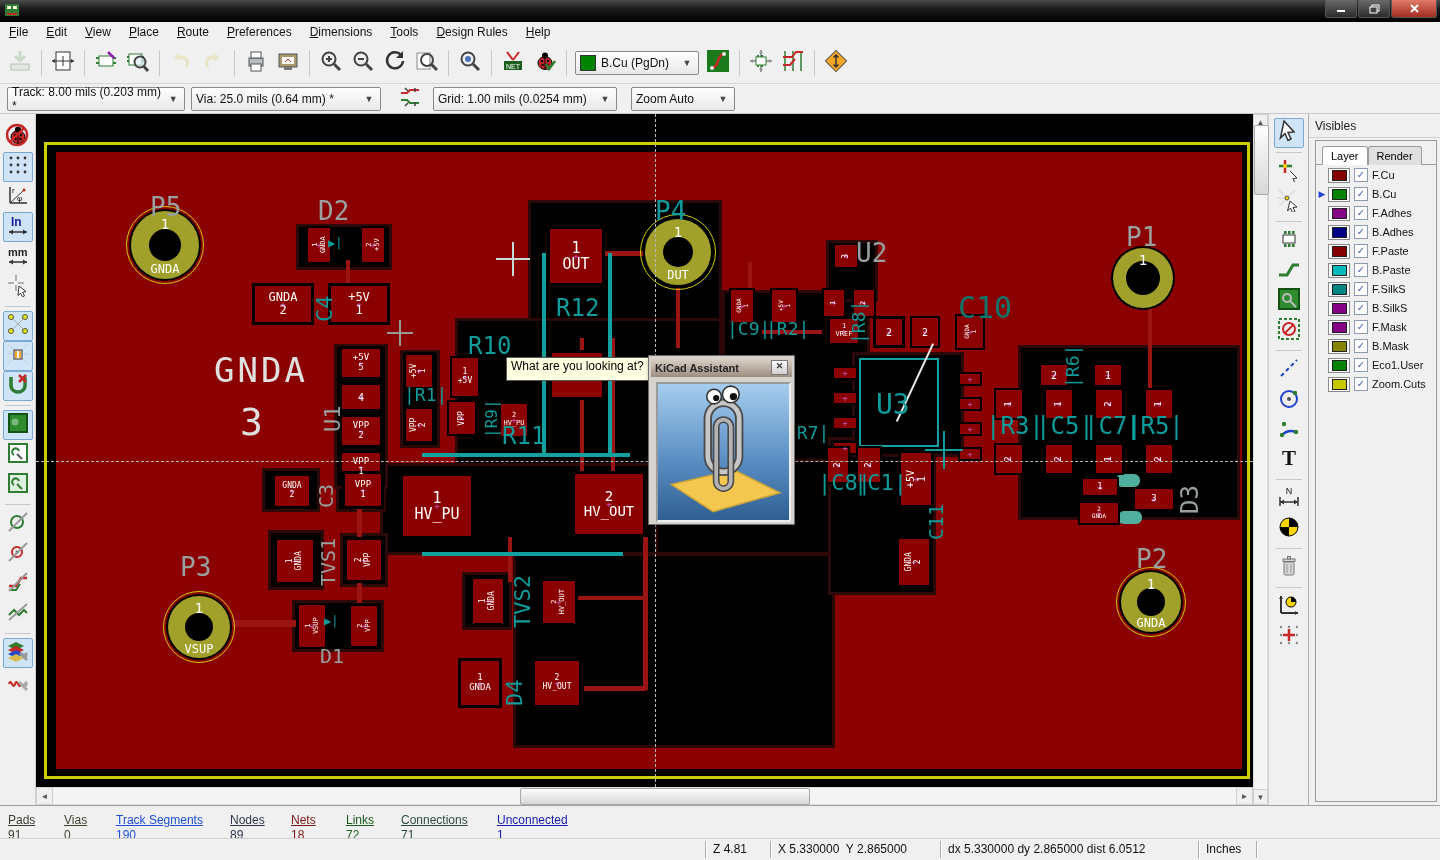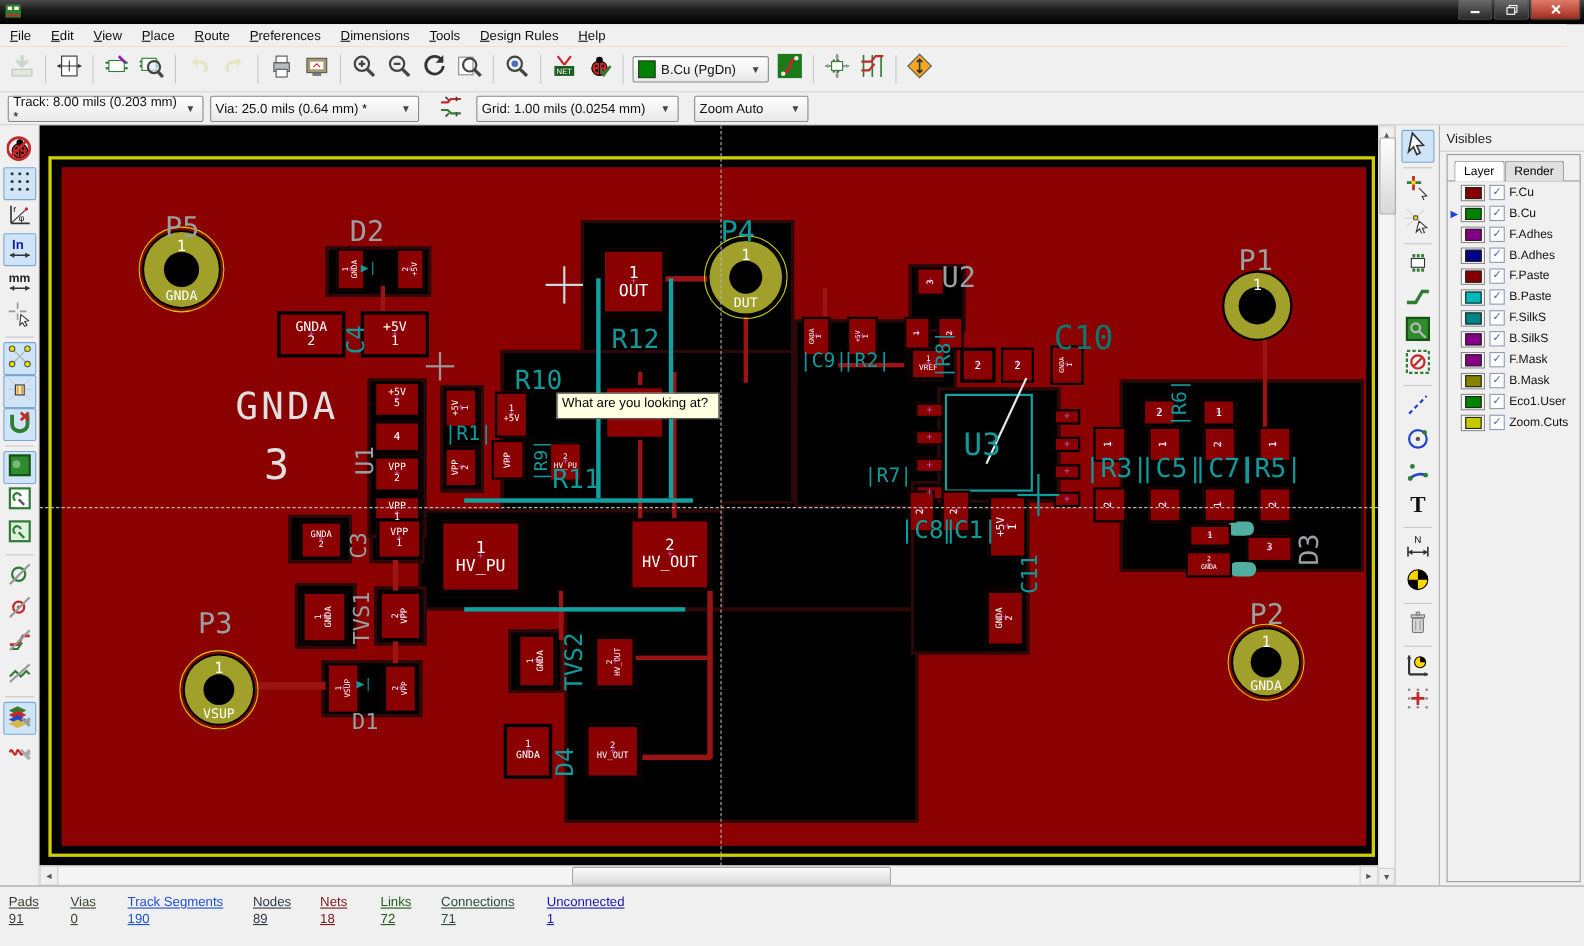--- a/index.html
+++ b/index.html
@@ -1181,17 +1181,49 @@
       <div class="sfield" style="left: 401px; color: rgb(44, 76, 60);">
         <span class="lab">Connections</span>
         <span class="val">71</span>
       </div>
       <div class="sfield" style="left: 497px; color: rgb(24, 24, 180);">
         <span class="lab">Unconnected</span>
         <span class="val">1</span>
       </div>
     </div>
 
+  <div id="coordbar">
+    <div class="csep" style="left:705px"></div>
+    <span class="cfield" style="left:713px">Z 4.81</span>
+    <div class="csep" style="left:770px"></div>
+    <span class="cfield" style="left:778px">X 5.330000  Y 2.865000</span>
+    <div class="csep" style="left:940px"></div>
+    <span class="cfield" style="left:948px">dx 5.330000 dy 2.865000 dist 6.0512</span>
+    <div class="csep" style="left:1198px"></div>
+    <span class="cfield" style="left:1206px">Inches</span>
+    <div class="csep" style="left:1256px"></div>
+  </div>
 
   <div id="tooltip">What are you looking at?</div>
 
+  <div id="assistant">
+    <div id="assist-title">
+      <span>KiCad Assistant</span>
+      <span id="assist-close">✕</span>
+    </div>
+    <div id="assist-body">
+      <svg width="131" height="136" viewBox="0 0 120 130">
+        <polygon points="10,96 70,82 114,104 50,122" fill="#f4c84f" stroke="#c9a43c" stroke-width="1.5"></polygon>
+        <g>
+          <rect x="45" y="18" width="30" height="66" rx="15" fill="none" stroke="#4a4a4a" stroke-width="8"></rect>
+          <rect x="45" y="18" width="30" height="66" rx="15" fill="none" stroke="#c6c6c6" stroke-width="4.5"></rect>
+          <rect x="53" y="34" width="14" height="66" rx="7" fill="none" stroke="#4a4a4a" stroke-width="6.5"></rect>
+          <rect x="53" y="34" width="14" height="66" rx="7" fill="none" stroke="#b4b4b4" stroke-width="3.5"></rect>
+          <circle cx="51" cy="12" r="7" fill="#fff" stroke="#333" stroke-width="1.5"></circle>
+          <circle cx="53" cy="13.5" r="3" fill="#111"></circle>
+          <circle cx="67" cy="10" r="8" fill="#fff" stroke="#333" stroke-width="1.5"></circle>
+          <circle cx="69.5" cy="12" r="3.5" fill="#111"></circle>
+        </g>
+      </svg>
+    </div>
+  </div>
 
 </div>
 
 </body></html>

